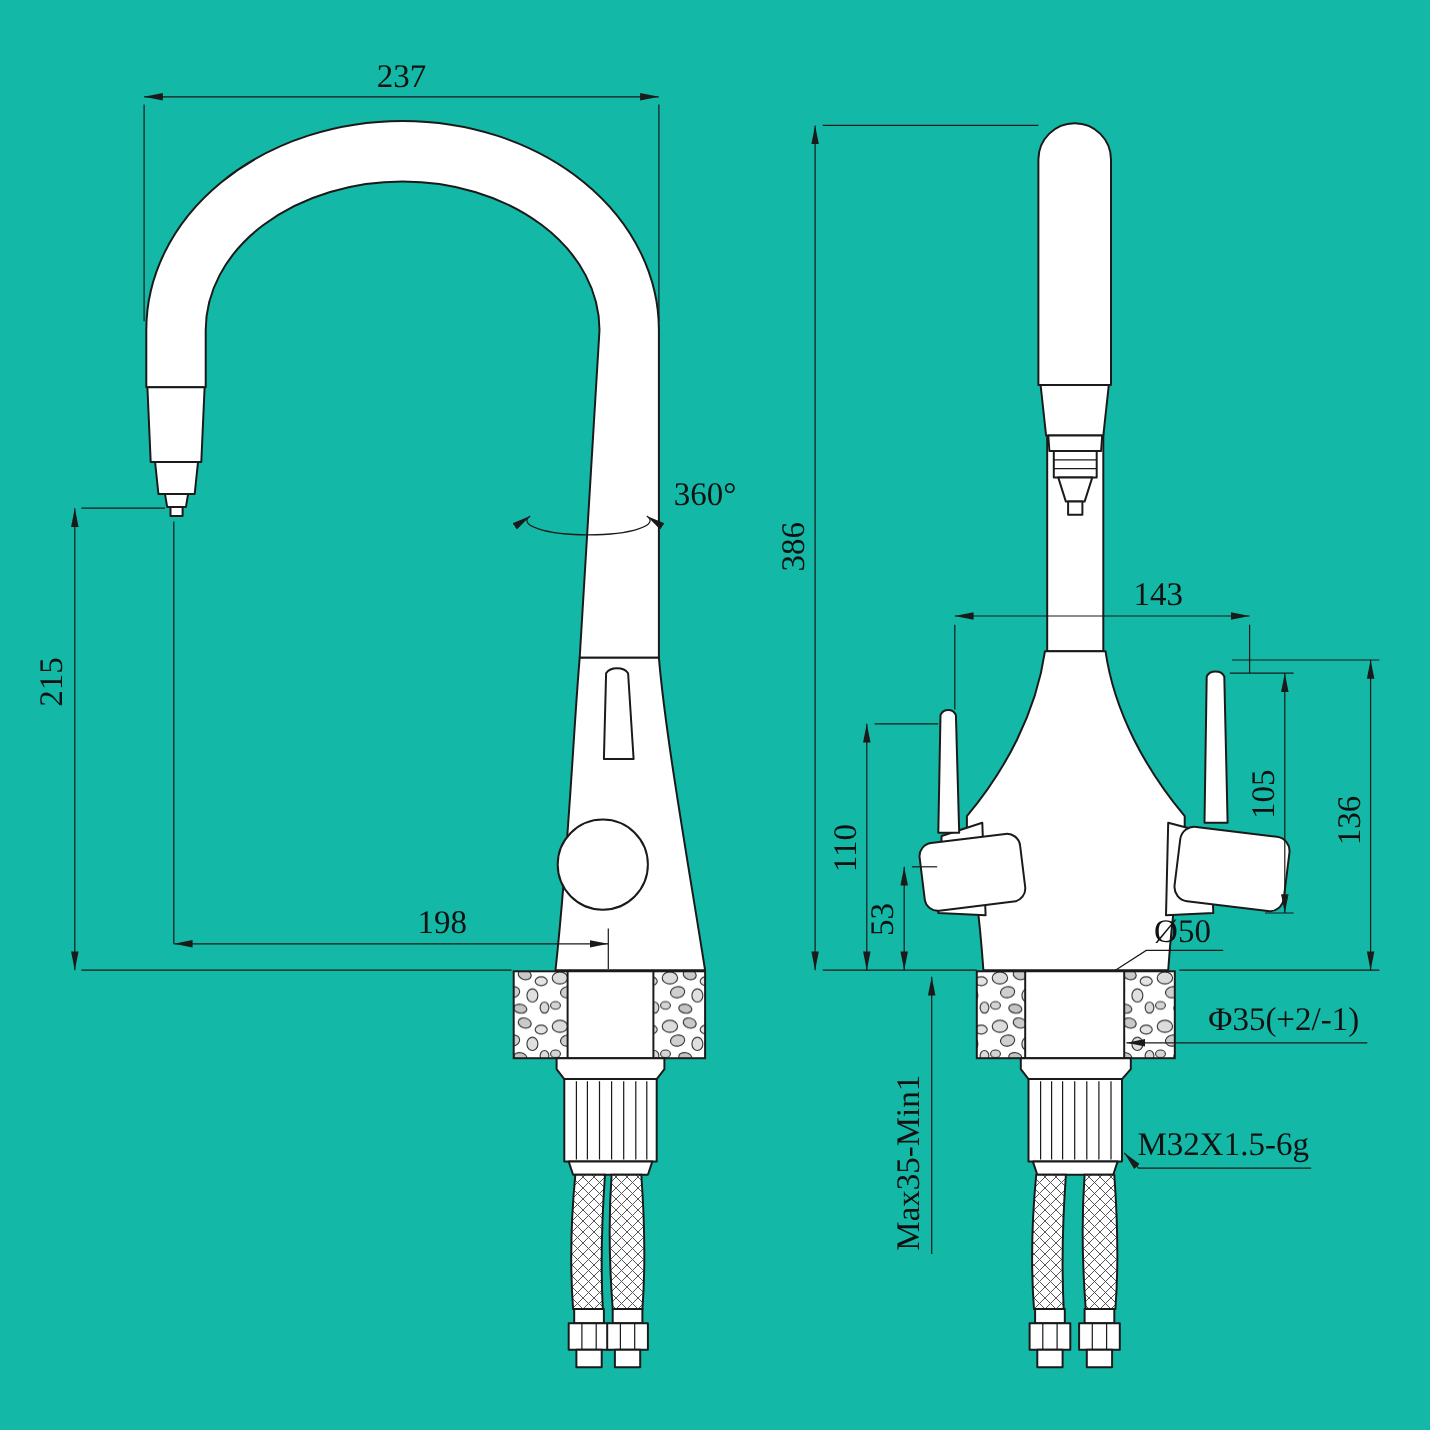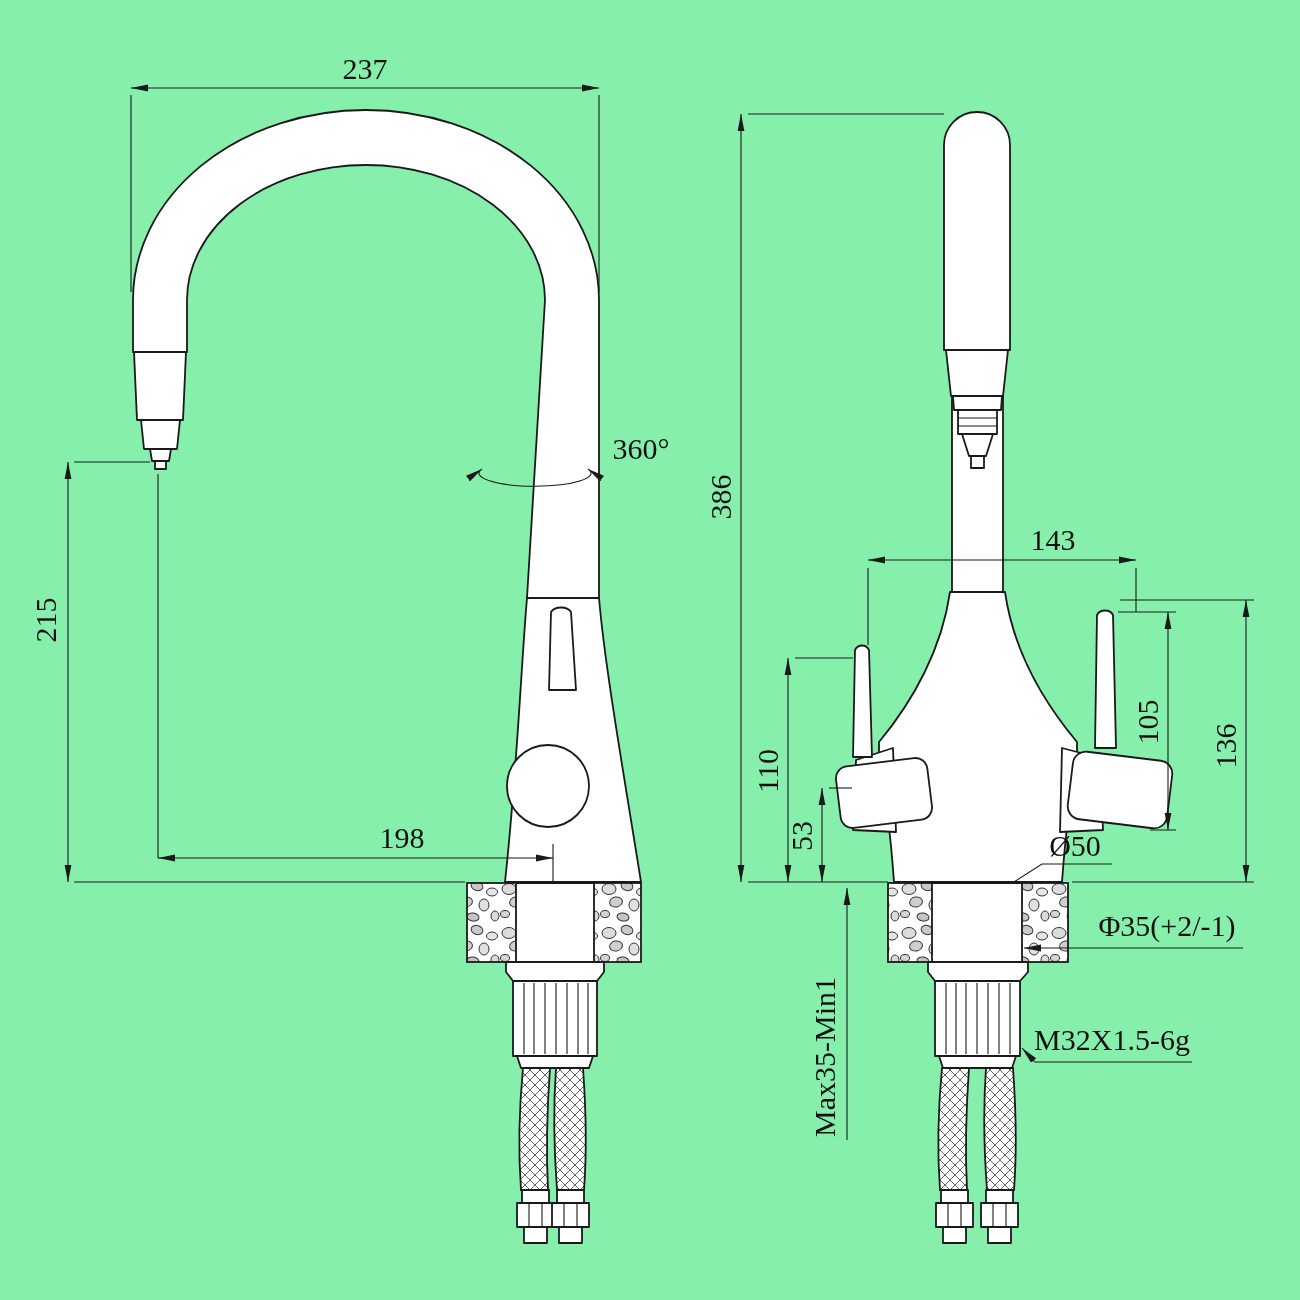--- a/index.html
+++ b/index.html
@@ -1,16 +1,16 @@
 <!DOCTYPE html>
 <html><head>
 <meta charset="utf-8">
 <style>
   html,body{margin:0;padding:0;background:#fff}
-  .canvas{width:1300px;height:1300px;background:#86efac;overflow:hidden}
+  .canvas{width:1300px;height:1300px;background:#14b8a6;overflow:hidden}
   svg{display:block}
   text{font-family:"Liberation Serif","DejaVu Serif",serif;fill:#111}
   .dt{font-size:30px}
   .ol{fill:#ffffff;stroke:#1a1a1a;stroke-width:1.8;stroke-linejoin:round}
   .dl{fill:none;stroke:#1a1a1a;stroke-width:1.1}
 </style>
 </head>
 <body>
 
 <div class="canvas">

